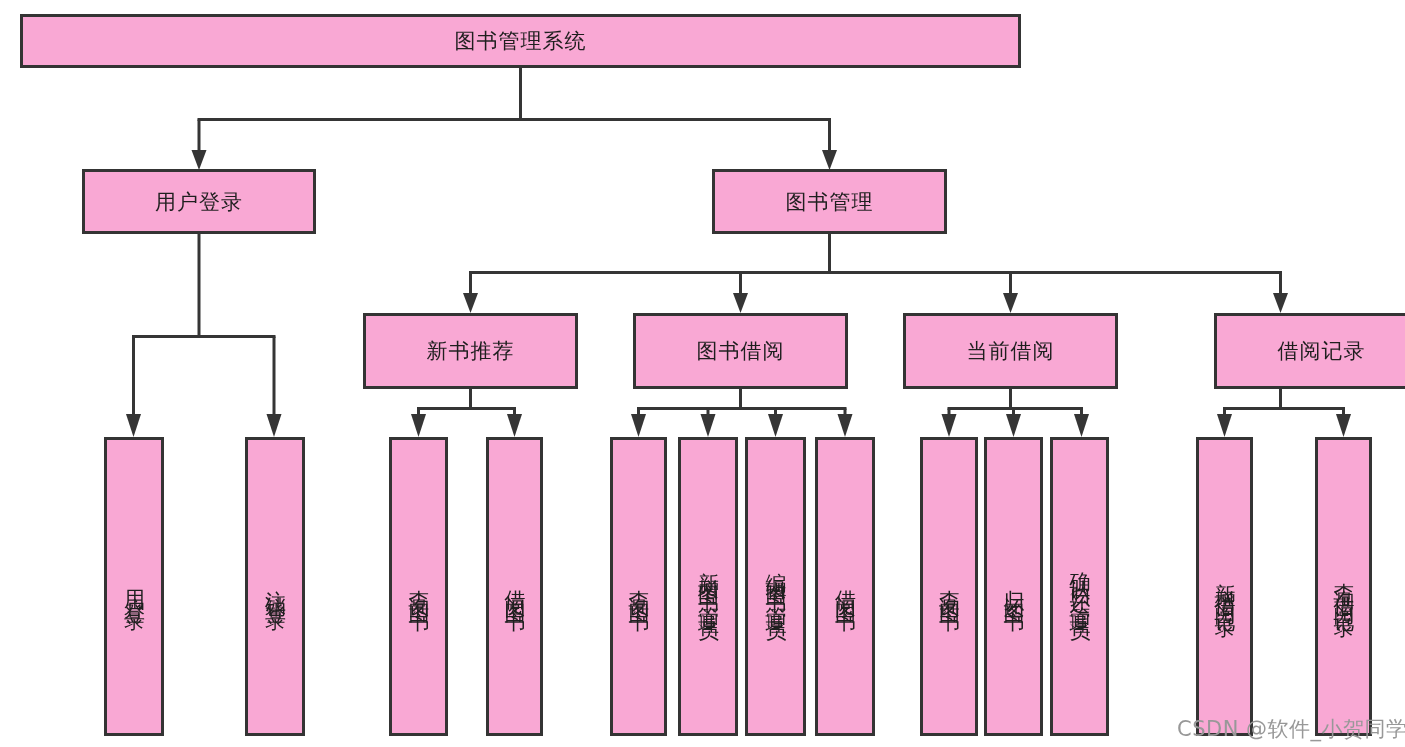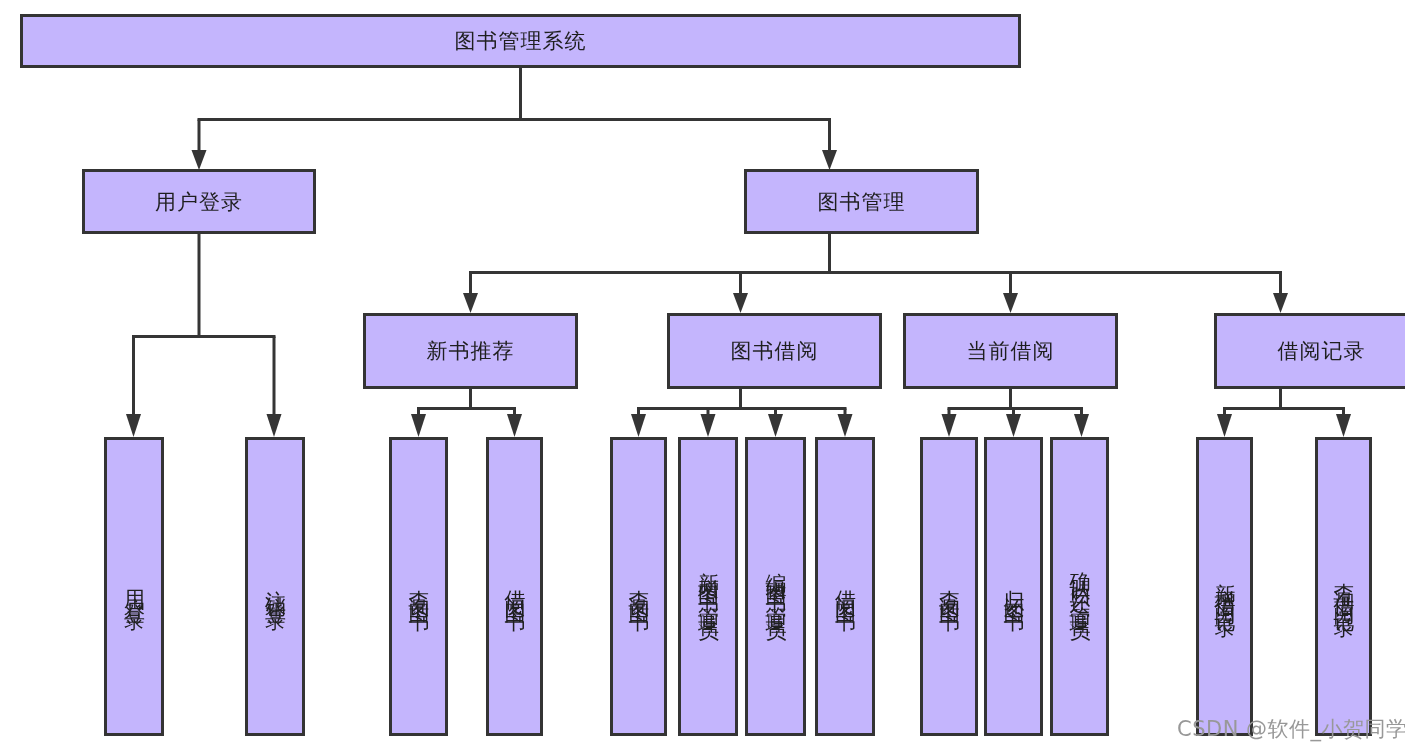--- a/index.html
+++ b/index.html
@@ -2,34 +2,34 @@
 <html><head>
 <meta charset="utf-8">
 <style>
   html,body{margin:0;padding:0;background:#ffffff;}
   .stage{
     position:relative;width:1405px;height:747px;background:#ffffff;
     font-family:"DejaVu Sans","Liberation Sans",sans-serif;overflow:hidden;
   }
   .connectors{position:absolute;left:0;top:0;width:1405px;height:747px;z-index:1;}
   .node{
-    position:absolute;box-sizing:border-box;background:#c4b5fd;
+    position:absolute;box-sizing:border-box;background:#f9a8d4;
     border:3px solid #343434;display:flex;align-items:center;justify-content:center;
     color:#1f1f1f;z-index:2;
   }
   .hlabel{font-size:21px;letter-spacing:1px;white-space:nowrap;}
   .vtext{
     writing-mode:vertical-lr;text-orientation:mixed;
     font-size:21px;line-height:1;letter-spacing:7px;white-space:nowrap;
   }
   .root{left:20px;top:14px;width:1001px;height:54px;}
   .l2a{left:82px;top:169px;width:234px;height:65px;}
-  .l2b{left:744px;top:169px;width:235px;height:65px;}
+  .l2b{left:712px;top:169px;width:235px;height:65px;}
   .l3{top:313px;height:76px;width:215px;}
-  .l3a{left:363px;} .l3b{left:667px;text-align:center;} .l3c{left:903px;} .l3d{left:1173px;margin-left:41px;}
+  .l3a{left:363px;} .l3b{left:633px;text-align:center;} .l3c{left:903px;} .l3d{left:1173px;margin-left:41px;}
   .leaf{top:437px;height:299px;}
   .lf1{left:104px;width:60px;}  .lf2{left:245px;width:60px;}
   .lf3{left:389px;width:59px;}  .lf4{left:486px;width:57px;}
   .lf5{left:610px;width:57px;}  .lf6{left:678px;width:60px;}
   .lf7{left:745px;width:61px;}  .lf8{left:815px;width:60px;}
   .lf9{left:920px;width:58px;}  .lf10{left:984px;width:59px;}
   .lf11{left:1050px;width:59px;} .lf12{left:1196px;width:57px;}
   .lf13{left:1315px;width:57px;}
   .watermark{
     position:absolute;left:1177px;top:715px;z-index:6;

